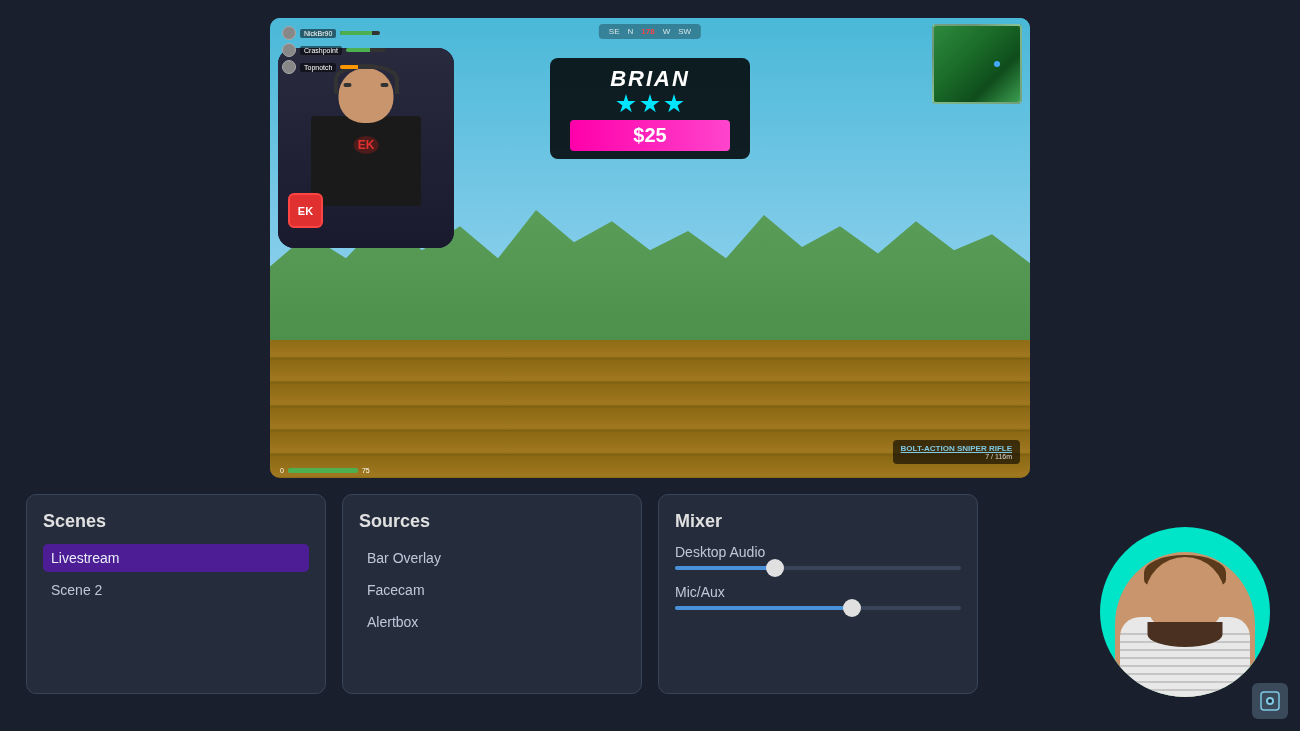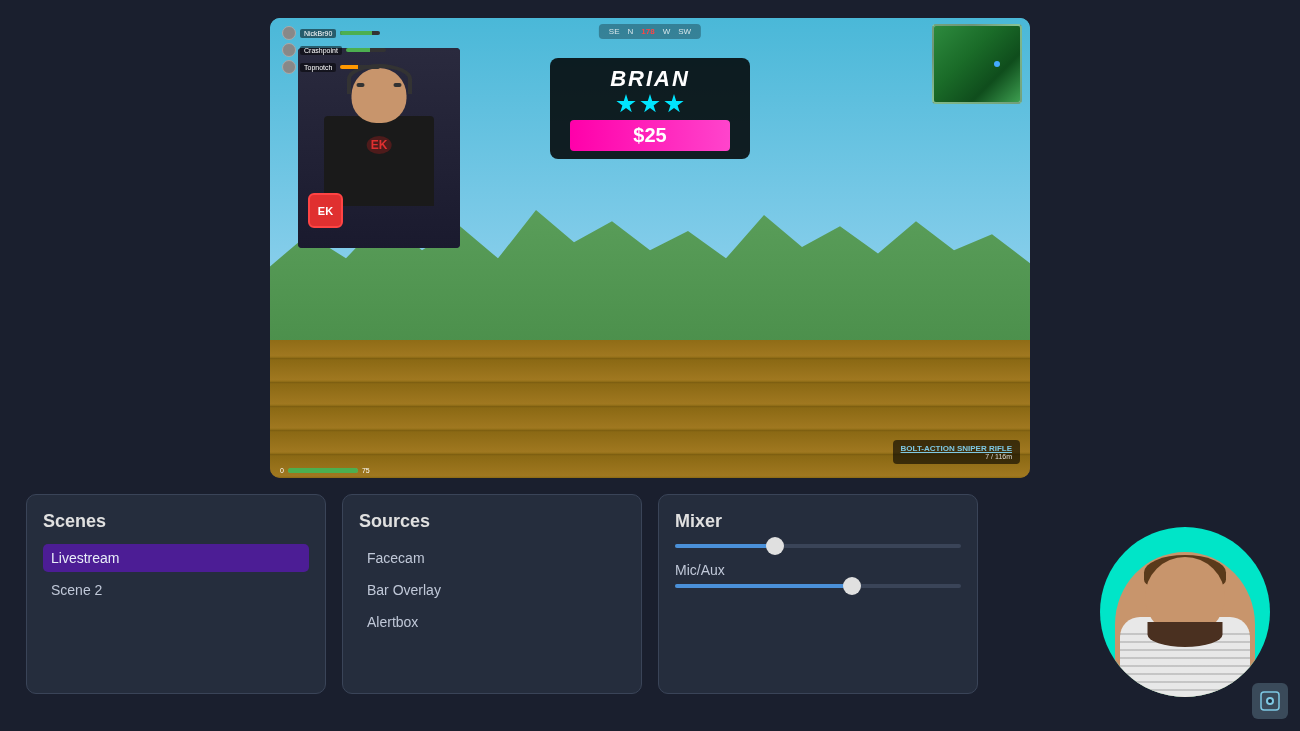--- a/index.html
+++ b/index.html
@@ -216,26 +216,25 @@
       font-weight: bold;
       color: white;
       margin-top: 6px;
     }
 
     
     .streamer-cam {
       position: absolute;
       left: 8px;
       top: 30px;
-      width: 162px;
+      width: 176px;
       height: 200px;
       background: linear-gradient(180deg, #1a1a2e 0%, #2d2d4e 100%);
-      border-radius: 4px;
+      border-radius: 16px;
       overflow: hidden;
-      margin-left: 20px;
     }
 
     .streamer-silhouette {
       width: 100%;
       height: 100%;
       background: linear-gradient(180deg, #2a2a3e 0%, #1a1a2e 100%);
       position: relative;
       display: flex;
       align-items: flex-end;
       justify-content: center;
@@ -685,29 +684,30 @@
     <div class="panel-title">Scenes</div>
     <div class="panel-items">
       <div class="panel-item active">Livestream</div>
       <div class="panel-item">Scene 2</div>
     </div>
   </div>
 
   <div class="panel panel-sources">
     <div class="panel-title">Sources</div>
     <div class="panel-items">
+      <div class="panel-item">Bar Overlay</div>
       <div class="panel-item">Facecam</div>
-      <div class="panel-item">Bar Overlay</div>
       <div class="panel-item">Alertbox</div>
     </div>
   </div>
 
   <div class="panel panel-mixer">
     <div class="panel-title">Mixer</div>
     <div class="mixer-channel">
+      <div class="mixer-label">Desktop Audio</div>
       <div class="slider-track">
         <div class="slider-fill" style="width: 35%;"></div>
         <div class="slider-thumb" style="left: calc(35% - 9px);"></div>
       </div>
     </div>
     <div class="mixer-channel">
       <div class="mixer-label">Mic/Aux</div>
       <div class="slider-track">
         <div class="slider-fill" style="width: 62%;"></div>
         <div class="slider-thumb" style="left: calc(62% - 9px);"></div>

